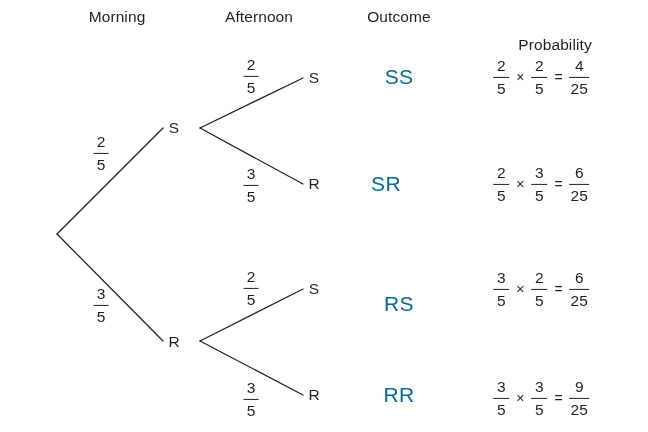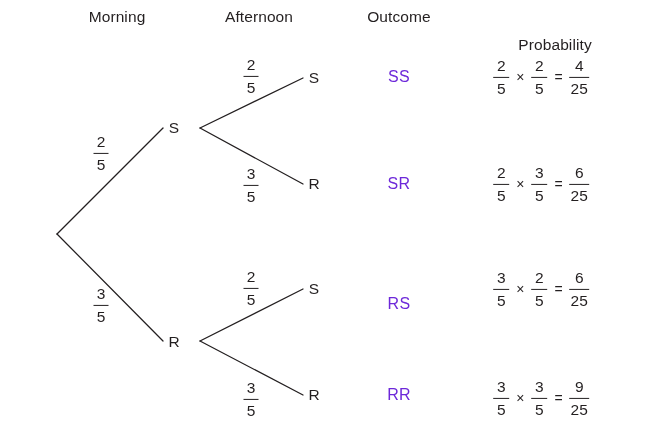--- a/index.html
+++ b/index.html
@@ -119,22 +119,22 @@
     background: #231f20;
     margin: 3px 0;
   }
   .prob-expr .op {
     display: inline-block;
     font-size: 14px;
     padding: 0 1px;
   }
   .outcome-label {
     position: absolute;
-    font-size: 16px;
-    color: #6d28d9;
+    font-size: 21px;
+    color: #0369a1;
     white-space: nowrap;
     transform: translate(-50%, -50%);
     letter-spacing: 0.3px;
   }
 </style>
 </head>
 <body>
 
 <div id="stage">
 
@@ -192,21 +192,21 @@
     <span class="bar"></span>
     <span class="den">5</span>
   </div>
   <div class="frac branch-frac" style="left:251px; top:399px;">
     <span class="num">3</span>
     <span class="bar"></span>
     <span class="den">5</span>
   </div>
 
   <div class="outcome-label" style="left:399px; top:77px;">SS</div>
-  <div class="outcome-label" style="left:399px; top:184px;">SR</div>
+  <div class="outcome-label" style="left:386px; top:184px;">SR</div>
   <div class="outcome-label" style="left:399px; top:304px;">RS</div>
   <div class="outcome-label" style="left:399px; top:395px;">RR</div>
 
   <div class="prob-expr" style="left:541px; top:77px;">
     <span class="frac-inline">
       <span class="num">2</span>
       <span class="bar"></span>
       <span class="den">5</span>
     </span>
     <span class="op">×</span>

